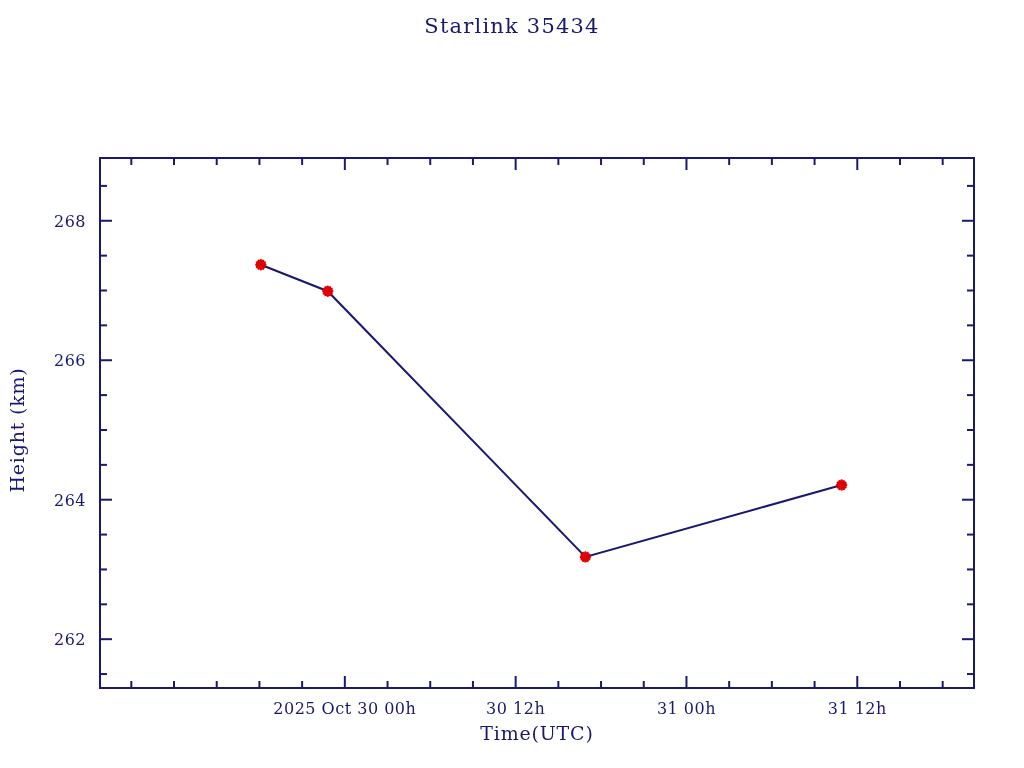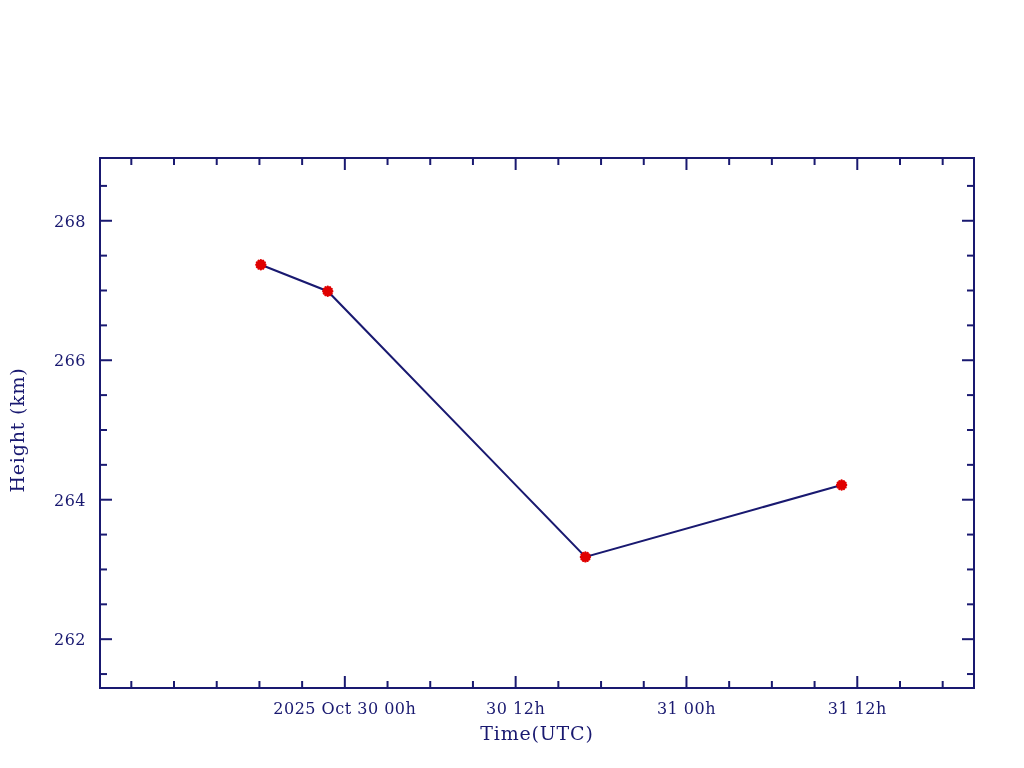--- a/index.html
+++ b/index.html
@@ -24,20 +24,21 @@
   .axis-title{
     font-family:"DejaVu Serif",serif;font-size:19px;fill:#191970;
     letter-spacing:0.8px;
   }
 </style>
 </head>
 <body>
 
 <div id="root">
 
+  <div id="chart-title">Starlink 35434</div>
 
   <svg id="plot-svg" width="1024" height="768">
 
     <rect id="frame" x="100" y="158" width="874" height="530" fill="none" stroke="#191970" stroke-width="2"></rect>
 
     <g id="y-ticks">
         <line x1="100" y1="674.0526315789481" x2="107" y2="674.0526315789481" stroke="#191970" stroke-width="2"></line>
         <line x1="974" y1="674.0526315789481" x2="967" y2="674.0526315789481" stroke="#191970" stroke-width="2"></line>
         <line x1="100" y1="639.1842105263164" x2="112" y2="639.1842105263164" stroke="#191970" stroke-width="2"></line>
         <line x1="974" y1="639.1842105263164" x2="962" y2="639.1842105263164" stroke="#191970" stroke-width="2"></line>

